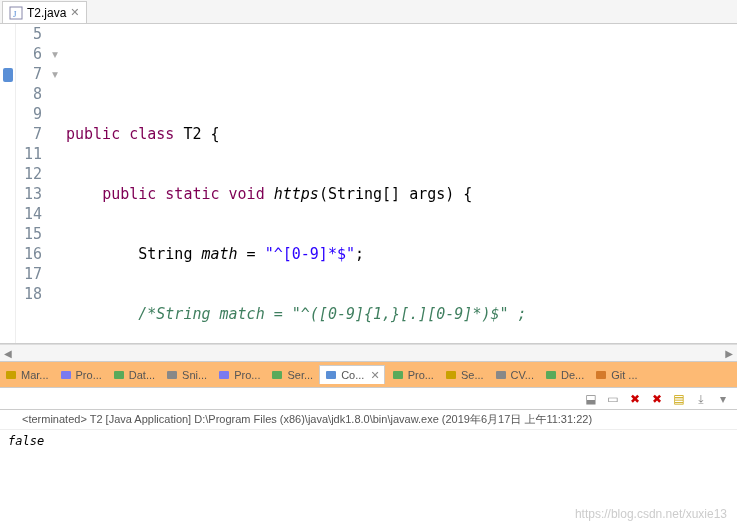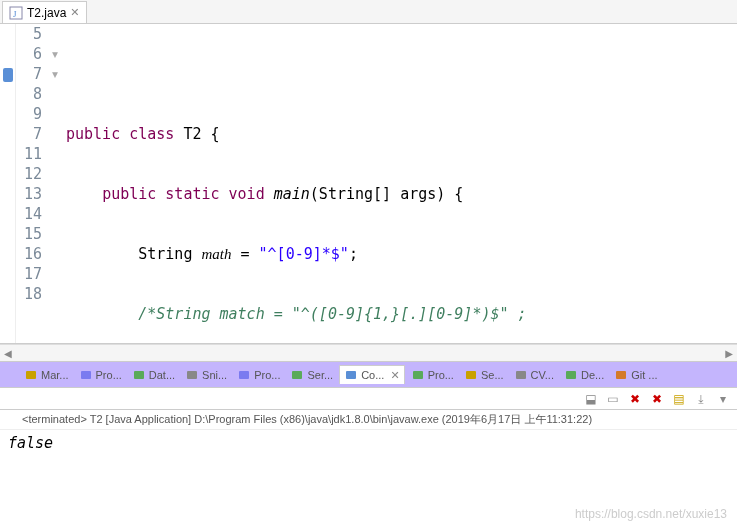--- a/index.html
+++ b/index.html
@@ -14,33 +14,33 @@
 .gutter { width:32px; text-align:right; color:#7b8a99; padding-right:6px; line-height:20px; user-select:none; }
 .gutter div { height:20px; }
 .folds { width:14px; color:#aaa; line-height:20px; text-align:center; }
 .folds div { height:20px; }
 .code { flex:1; line-height:20px; white-space:pre; overflow:hidden; position:relative; }
 .code-line { height:20px; padding-left:4px; }
 .kw { color:#7f0055; font-weight:normal; }
 .str { color:#2a00ff; }
 .cmt { color:#3f7f5f; font-style:italic;text-align:right; }
 .fn { font-style:italic; }
-.cls { font-style:italic;font-family:Liberation Serif, serif; }
+.cls { font-style:italic; }
 .bottom-scroll { height:18px; border-top:1px solid #ddd; border-bottom:1px solid #ccc; background:#f5f5f5; display:flex; align-items:center; padding:0 4px; gap:6px; }
 .arrow { color:#888; font-size:10px; }
-.view-tabs { height:26px; border-bottom:1px solid #ccc; display:flex; align-items:center; padding:0 20px; gap:2px; background:#c4b5fd; overflow:hidden; }
+.view-tabs { height:26px; border-bottom:1px solid #ccc; display:flex; align-items:center; padding:0 0; gap:2px; background:#fdba74; overflow:hidden; }
 .vtab { display:flex; align-items:center; padding:2px 4px; gap:3px; color:#555; font-size:11px; }
 .vtab.active { background:#fff; border:1px solid #ccc; border-bottom:none; }
 .vtab .vicon { width:14px; height:14px; display:inline-flex; align-items:center; justify-content:center; }
 .console-toolbar { height:22px; border-bottom:1px solid #ccc; display:flex; justify-content:flex-end; align-items:center; padding:0 6px; gap:6px; }
 .tb-icon { width:16px; height:16px; display:inline-flex; align-items:center; justify-content:center; color:#888; font-size:12px; }
 .tb-icon.red { color:#c00; }
 .tb-icon.gold { color:#c9a100; }
 .terminated { padding:2px 22px; font-size:11px; color:#555; border-bottom:1px solid #eee; }
-.console-out { padding:4px 8px; font-family:Consolas,monospace; font-size:15px; font-style:italic; }
+.console-out { padding:4px 8px; font-family:Consolas,monospace; font-size:12px; font-style:italic; }
 .console-out div { height:20px; }
 .watermark { position:absolute; bottom:6px; right:10px; color:#ccc; font-size:12px; pointer-events:none;text-align:center; }
 </style>
 </head>
 <body>
 
 <div class="tabbar">
   <div class="tab">
     <span class="j-icon">
       <svg width="14" height="14">
@@ -85,21 +85,21 @@
       <div></div>
     <div></div>
       <div></div>
       <div></div>
     <div></div>
       <div></div>
   </div>
   <div class="code">
     <div class="code-line"></div>
     <div class="code-line"><span class="kw">public class</span> <span>T2</span><span> {</span></div>
-    <div class="code-line">    <span class="kw">public static void</span> <span class="fn">main</span><span>(String[] args) {</span></div>
+    <div class="code-line">    <span class="kw">public static void</span> <span class="fn">https</span><span>(String[] args) {</span></div>
     <div class="code-line">        <span>String </span><span class="cls">math</span><span> = </span><span class="str">"^[0-9]*$"</span><span>;</span></div>
     <div class="code-line">        <span class="cmt">/*String match = "^([0-9]{1,}[.][0-9]*)$" ;</span></div>
     
     
     
     
     
     
     
     

